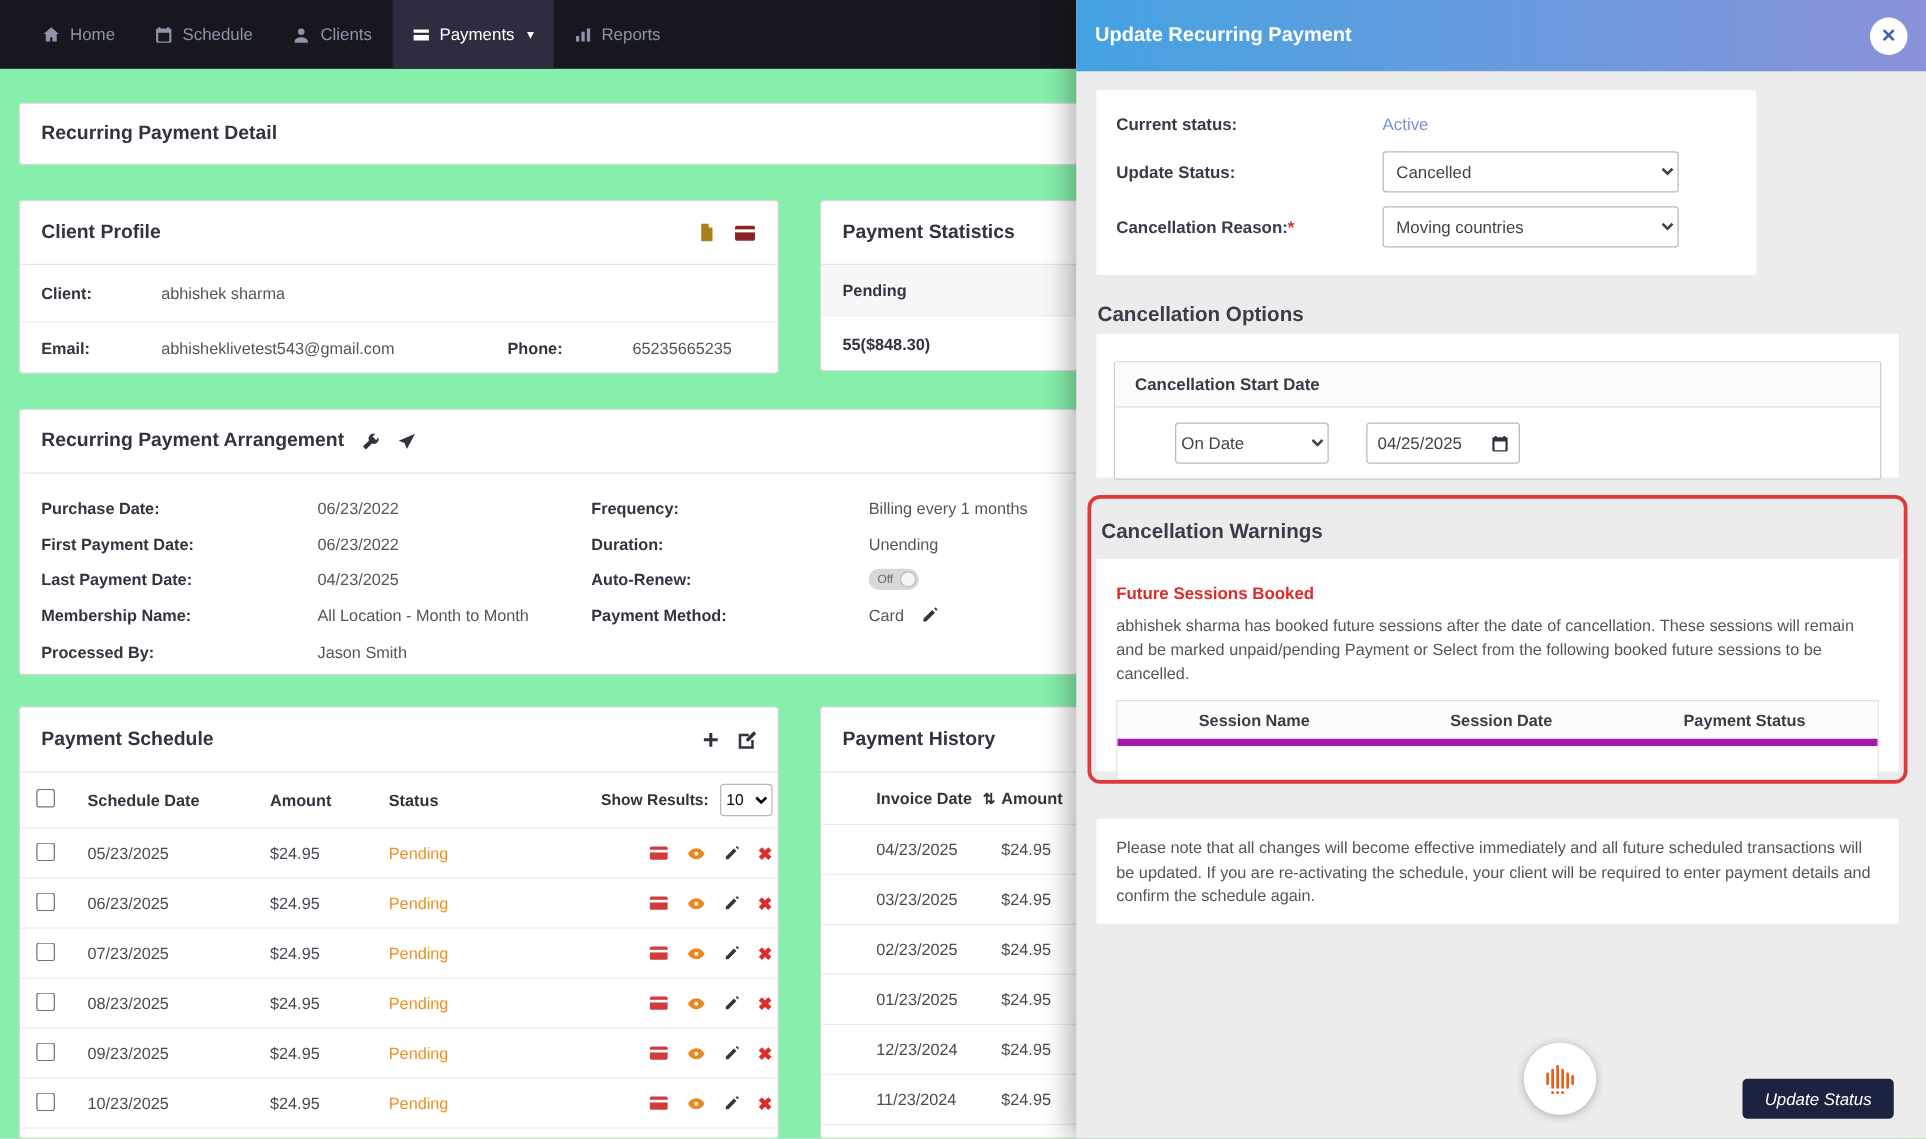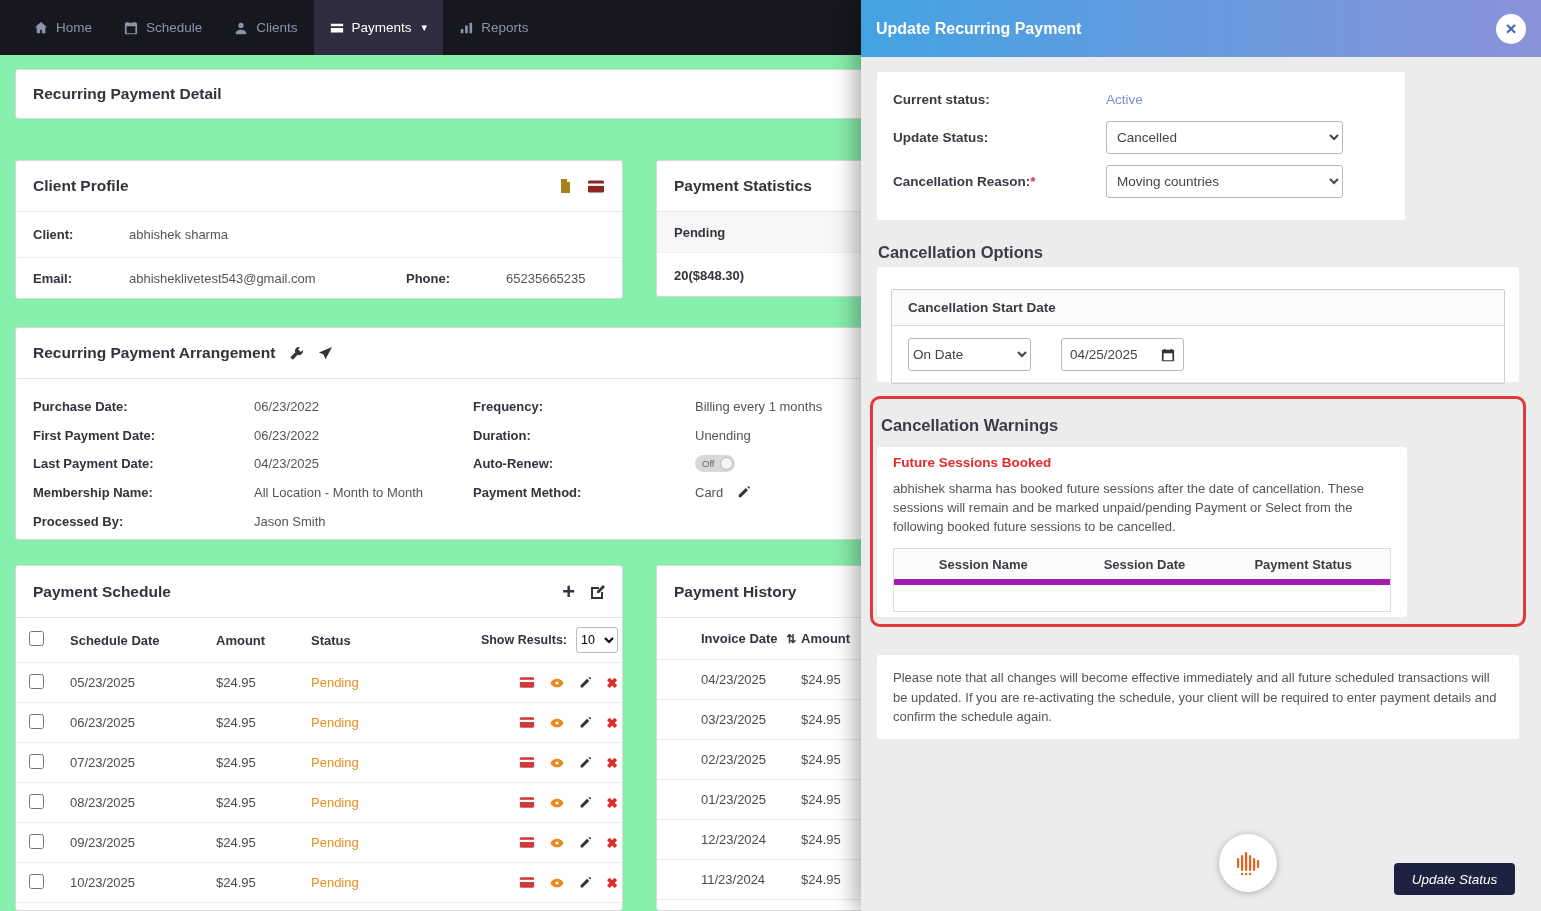--- a/index.html
+++ b/index.html
@@ -81,26 +81,26 @@
   .status-active { color: #7b8fd8; font-size: 13.5px; }
   .row-status { height: 26px; margin-bottom: 9px; }
 
   .m-section-title { position: absolute; left: 17px; font-size: 16.5px; font-weight: 600; color: #3c3c48; }
   .t-options { top: 243px; }
 
   .m-card2 { left: 16px; top: 267px; width: 642px; height: 115px; padding: 22px 14px 14px 14px; }
   .inner-box { border: 1px solid #cfcfcf; border-radius: 2px; }
   .inner-box-head { height: 36px; display: flex; align-items: center; padding: 0 16px; font-size: 13.5px; font-weight: bold; color: #3a3a48; border-bottom: 1px solid #ddd; background: #fbfbfb; }
   .inner-box-body { display: flex; align-items: center; padding: 12px 16px; gap: 30px; }
-  .inner-box-body select { width: 123px; height: 33px; font-size: 13.5px; border: 1px solid #b9b9b9; border-radius: 3px; background: #fff; color: #444; }
+  .inner-box-body select { width: 123px; height: 33px; font-size: 13.5px; border: 1px solid #b9b9b9; border-radius: 3px; background: #fff; color: #444; margin-left: 32px; }
   .date-input { width: 123px; height: 33px; border: 1px solid #b9b9b9; border-radius: 3px; background: #fff; display: flex; align-items: center; justify-content: space-between; padding: 0 8px; font-size: 13.5px; color: #444; cursor: text; }
 
   .m-warnbox { position: absolute; left: 9px; top: 396px; width: 656px; height: 231px; border: 3px solid #e0393c; border-radius: 10px; }
   .m-warn-title { margin: 17px 0 12px 8px; font-size: 16.5px; font-weight: 600; color: #3c3c48; }
-  .m-warncard { margin-left: 4px; width: 530px; height: 170px; background: #fff; border-radius: 2px; padding: 8px 16px; }
+  .m-warncard { margin-left: 4px; width: 642px; height: 170px; background: #fff; border-radius: 2px; padding: 20px 16px; }
   .warn-heading { color: #e02b2b; font-weight: bold; font-size: 13.5px; margin-bottom: 9px; }
   .warn-text { font-size: 13px; line-height: 19px; color: #555; margin-bottom: 12px; }
   .warn-table { border: 1px solid #ddd; }
   .warn-thead { display: flex; align-items: center; height: 36px; background: #fcfcfc; border-bottom: 6px solid #a21caf; font-size: 13px; font-weight: bold; color: #3c3c48; }
   .warn-thead div { text-align: center; }
   .wc1 { width: 36%; } .wc2 { width: 29%; } .wc3 { width: 35%; }
   .warn-empty-row { height: 26px; background: #fff; }
 
   .m-card3 { left: 16px; top: 655px; width: 642px; height: 84px; padding: 13px 16px; font-size: 13px; line-height: 19.5px; color: #555; }
 
@@ -149,21 +149,21 @@
     <div class="nav-item">
       <span class="nicon">
           <svg width="14" height="14" viewBox="0 0 16 16">
             <path fill="currentColor" d="M2 9h3v5H2zm5-4h3v9H7zm5-3h3v12h-3z"></path>
           </svg>
         </span>
       <span>Reports</span>
     </div>
   </div>
 
-  <div class="card" style="left:15px; top:69px; width:1511px; height:50px;">
+  <div class="card" style="left:15px; top:82px; width:1511px; height:50px;">
     <div class="card-header" style="border-bottom:none; height:48px;">
       <span>Recurring Payment Detail</span>
     </div>
   </div>
 
   <div class="card" id="client-profile" style="left:15px; top:160px; width:608px; height:139px;">
     <div class="card-header">
       <span>Client Profile</span>
       <span class="spacer"></span>
       <span class="hicon" style="color:#a8801c;">
@@ -191,21 +191,21 @@
   </div>
 
   <div class="card" id="payment-statistics" style="left:656px; top:160px; width:870px; height:137px;">
     <div class="card-header">
       <span>Payment Statistics</span>
     </div>
     <div class="kv-row stat-head">
       <span>Pending</span>
     </div>
     <div class="kv-row stat-val">
-      <span>20($848.30)</span>
+      <span>55($848.30)</span>
     </div>
   </div>
 
   <div class="card" style="left:15px; top:327px; width:1511px; height:213px;">
     <div class="card-header" style="justify-content:flex-start;">
       <span>Recurring Payment Arrangement</span>
       <span class="hicon" style="color:#33333f;">
           <svg width="15" height="15" viewBox="0 0 16 16">
             <path fill="currentColor" d="M14.8 4.2a4.2 4.2 0 0 1-5.6 5.2L4 14.6 1.4 12l5.2-5.2a4.2 4.2 0 0 1 5.2-5.6L9.6 3.4l3 3 2.2-2.2z"></path>
           </svg>

